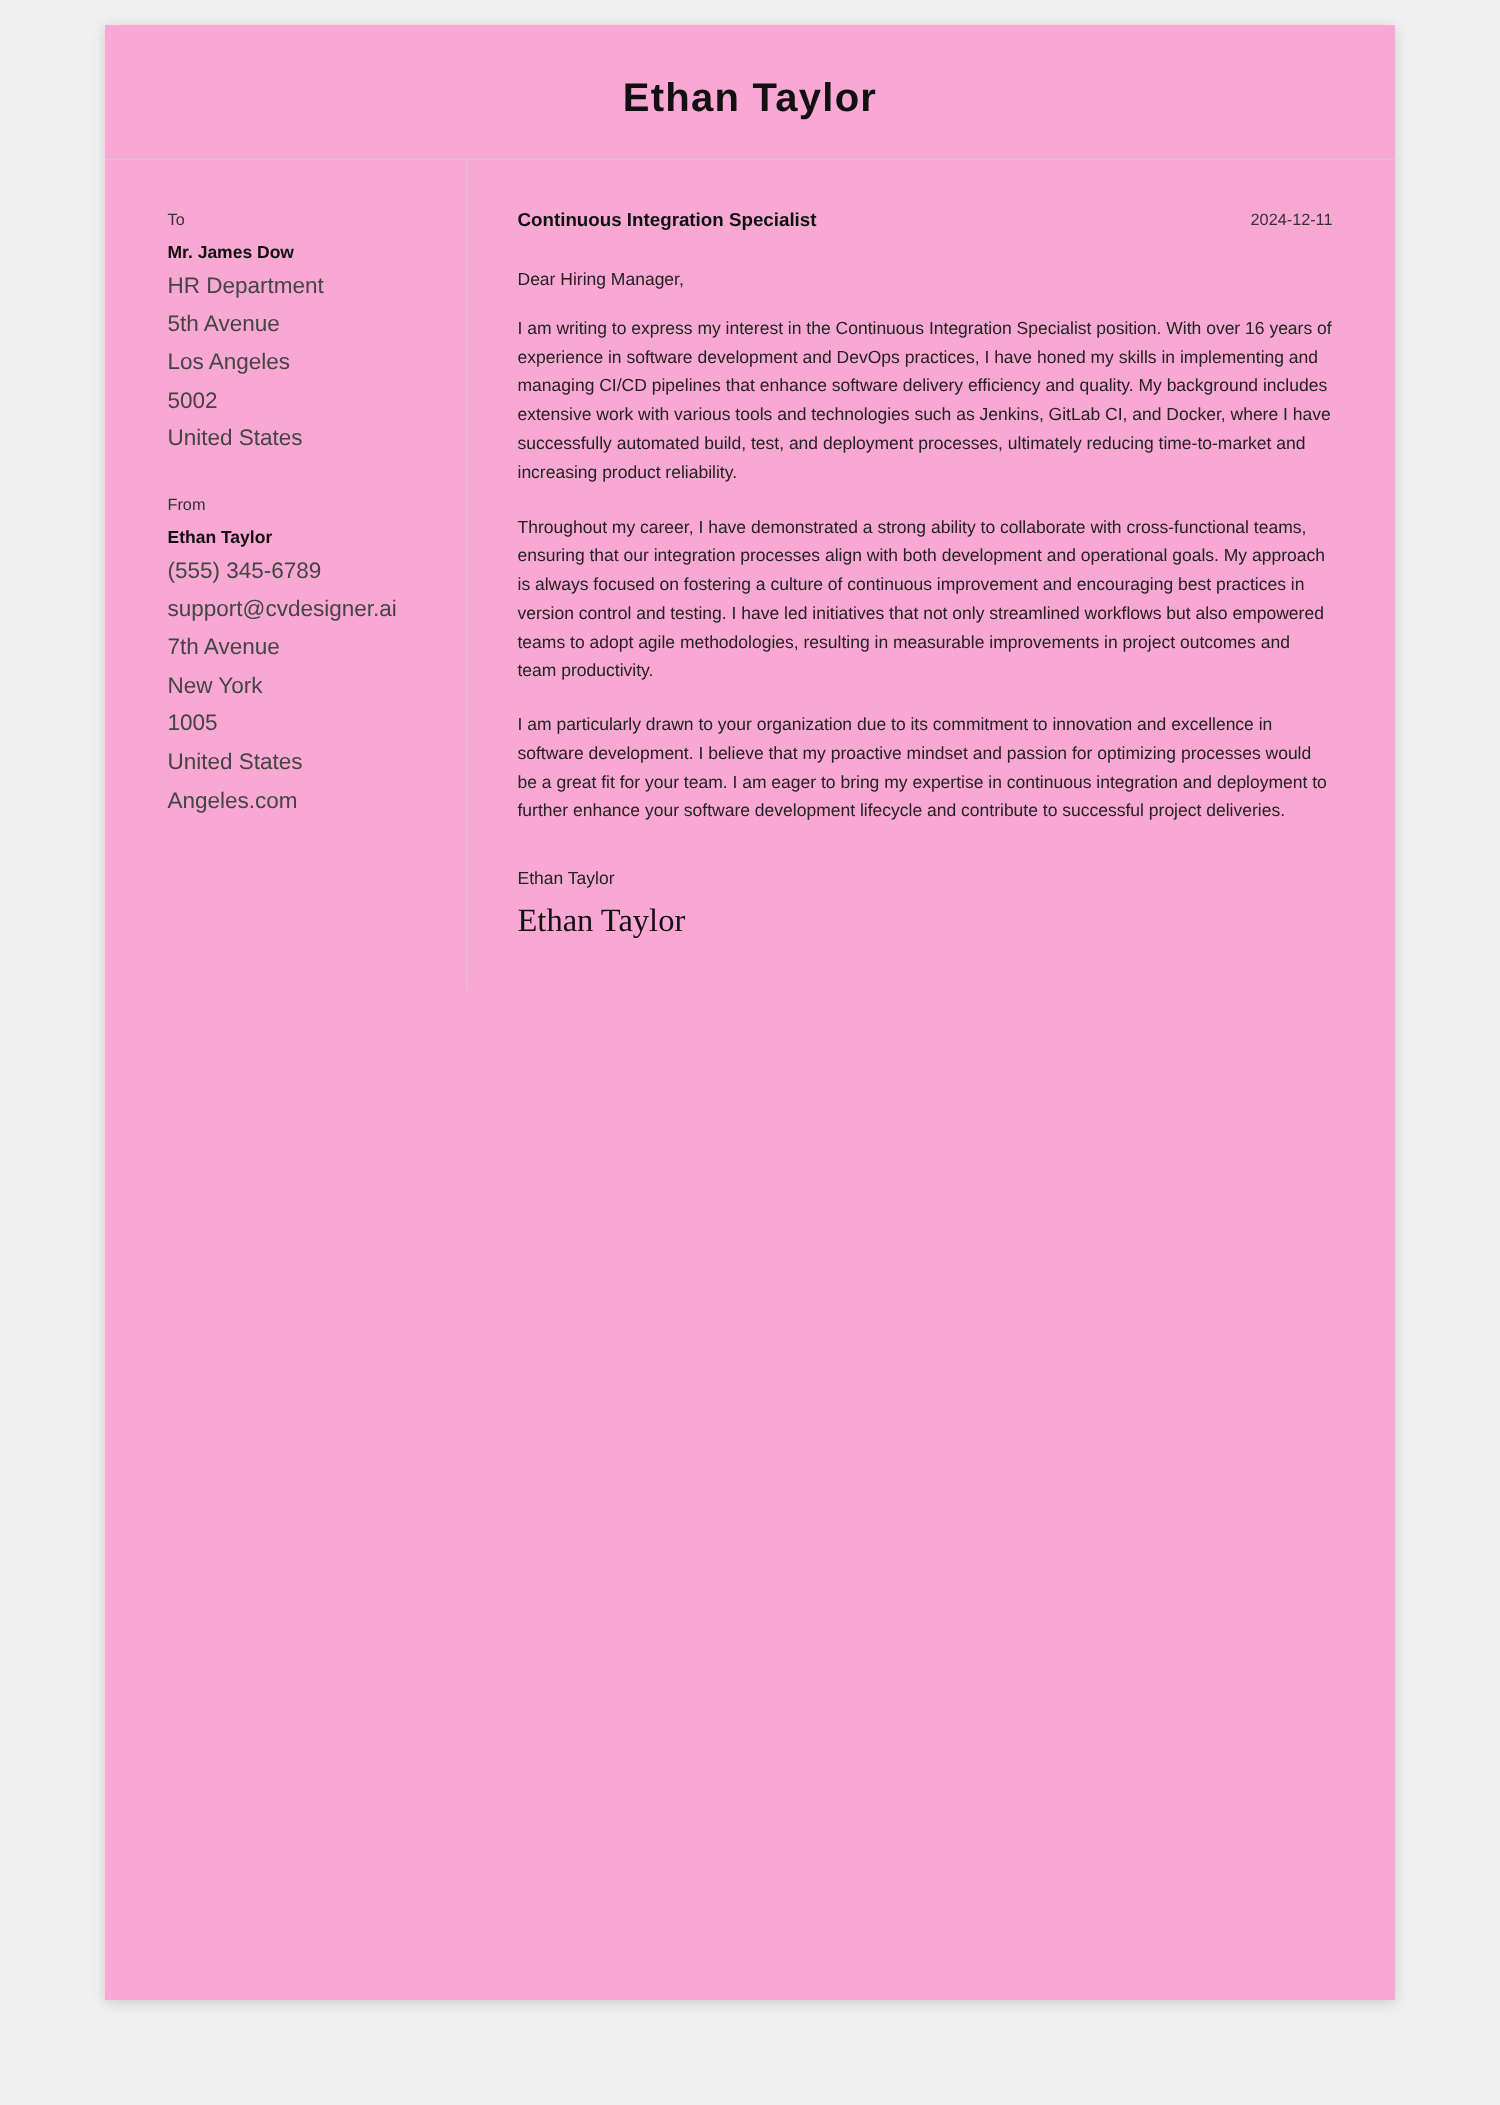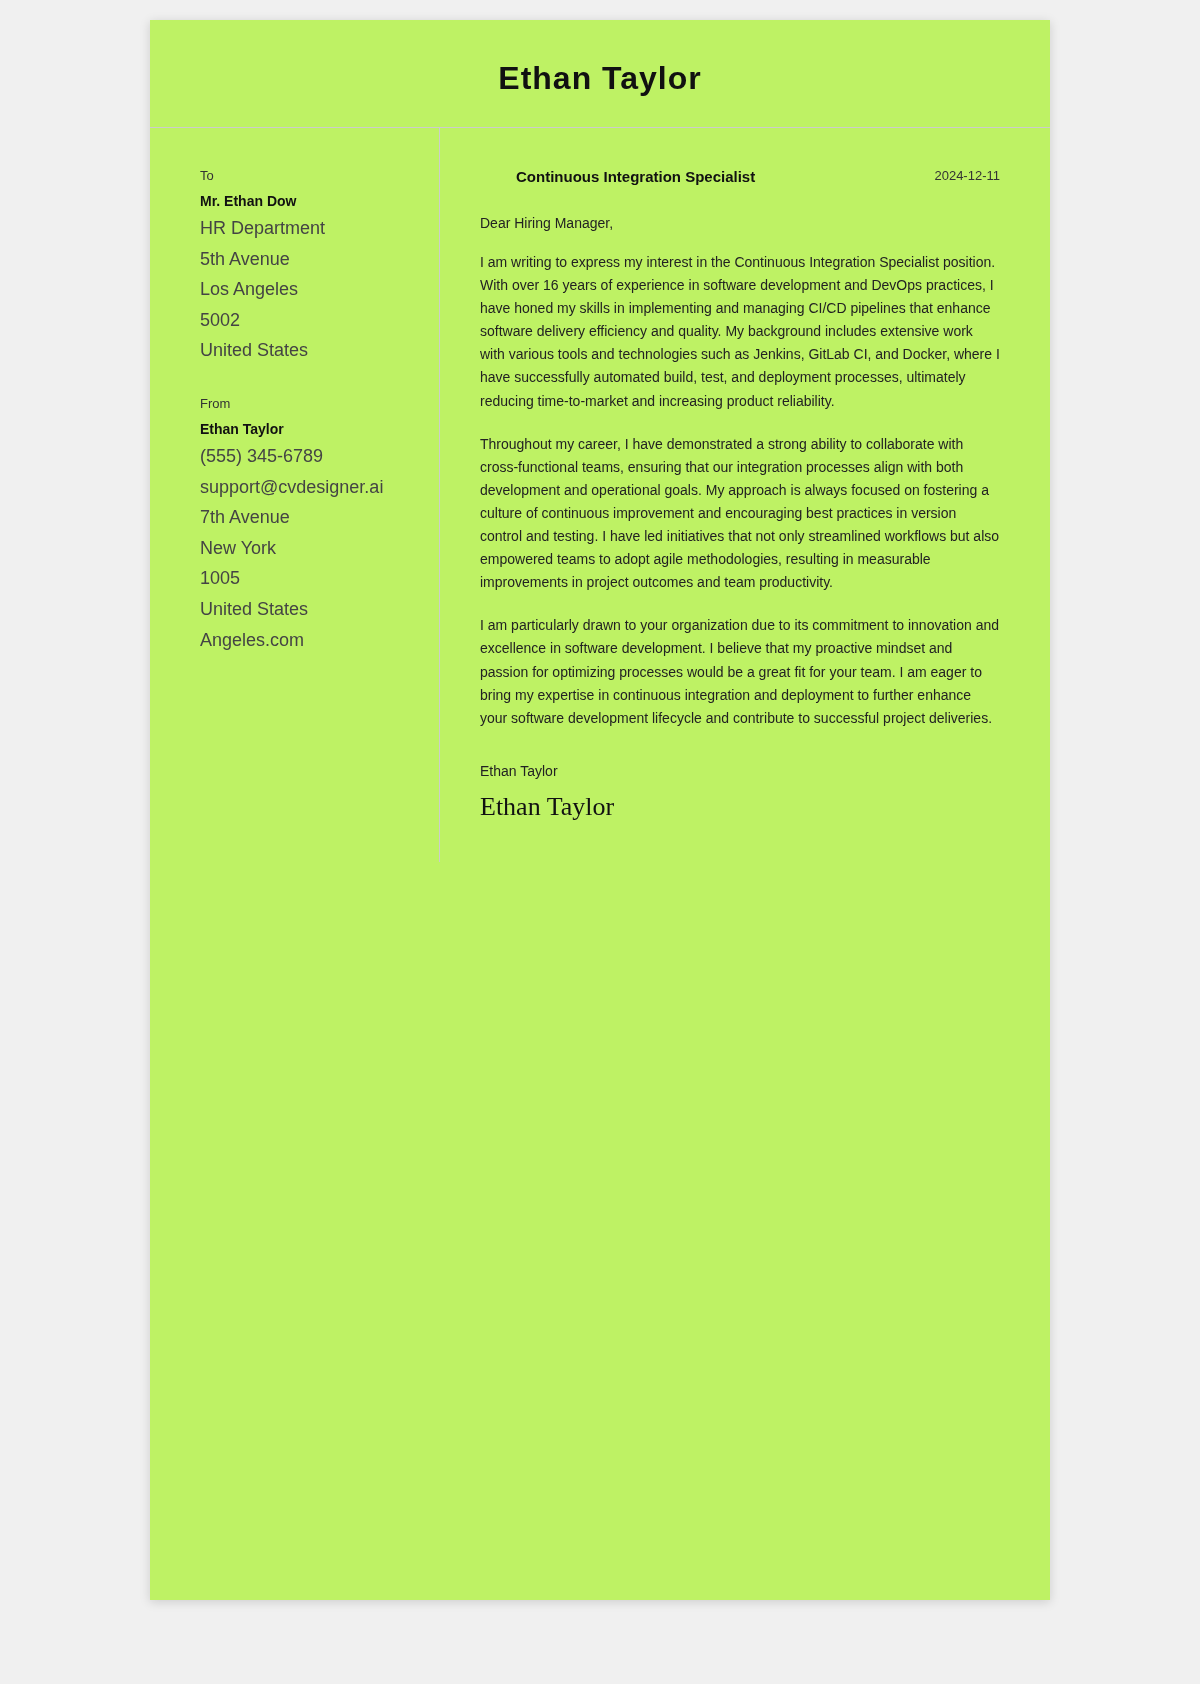--- a/index.html
+++ b/index.html
@@ -10,22 +10,22 @@
 
     body {
       background: #f0f0f0;
       font-family: 'Arial', sans-serif;
       display: flex;
       justify-content: center;
       padding: 20px 0;
     }
 
     .page {
-      width: 900px;
-      background: #bef264;
+      width: 1032px;
+      background: #f9a8d4;
       box-shadow: 0 2px 10px rgba(0,0,0,0.15);
       min-height: 1580px;
     }
 
     .header {
       text-align: center;
       padding: 40px 60px 30px;
       border-bottom: 1px solid #cccccc;
     }
 
@@ -87,21 +87,20 @@
       font-weight: bold;
       color: #111111;
       margin-bottom: 4px;
     }
 
     .right-header-row {
       display: flex;
       justify-content: space-between;
       align-items: flex-start;
       margin-bottom: 30px;
-      margin-left: 36px;
     }
 
     .job-title {
       font-size: 15px;
       font-weight: bold;
       color: #111111;
     }
 
     .date {
       font-size: 13px;
@@ -146,21 +145,21 @@
 
   <div class="header">
     <div class="header-name">Ethan Taylor</div>
   </div>
 
   <div class="body-section">
 
     <div class="left-column">
 
       <div class="address-label">To</div>
-      <div class="address-name">Mr. Ethan Dow</div>
+      <div class="address-name">Mr. James Dow</div>
       <div class="address-line">HR Department</div>
       <div class="address-line">5th Avenue</div>
       <div class="address-line">Los Angeles</div>
       <div class="address-line">5002</div>
       <div class="address-line">United States</div>
 
       <div class="section-gap"></div>
 
       <div class="from-label">From</div>
       <div class="from-name">Ethan Taylor</div>

